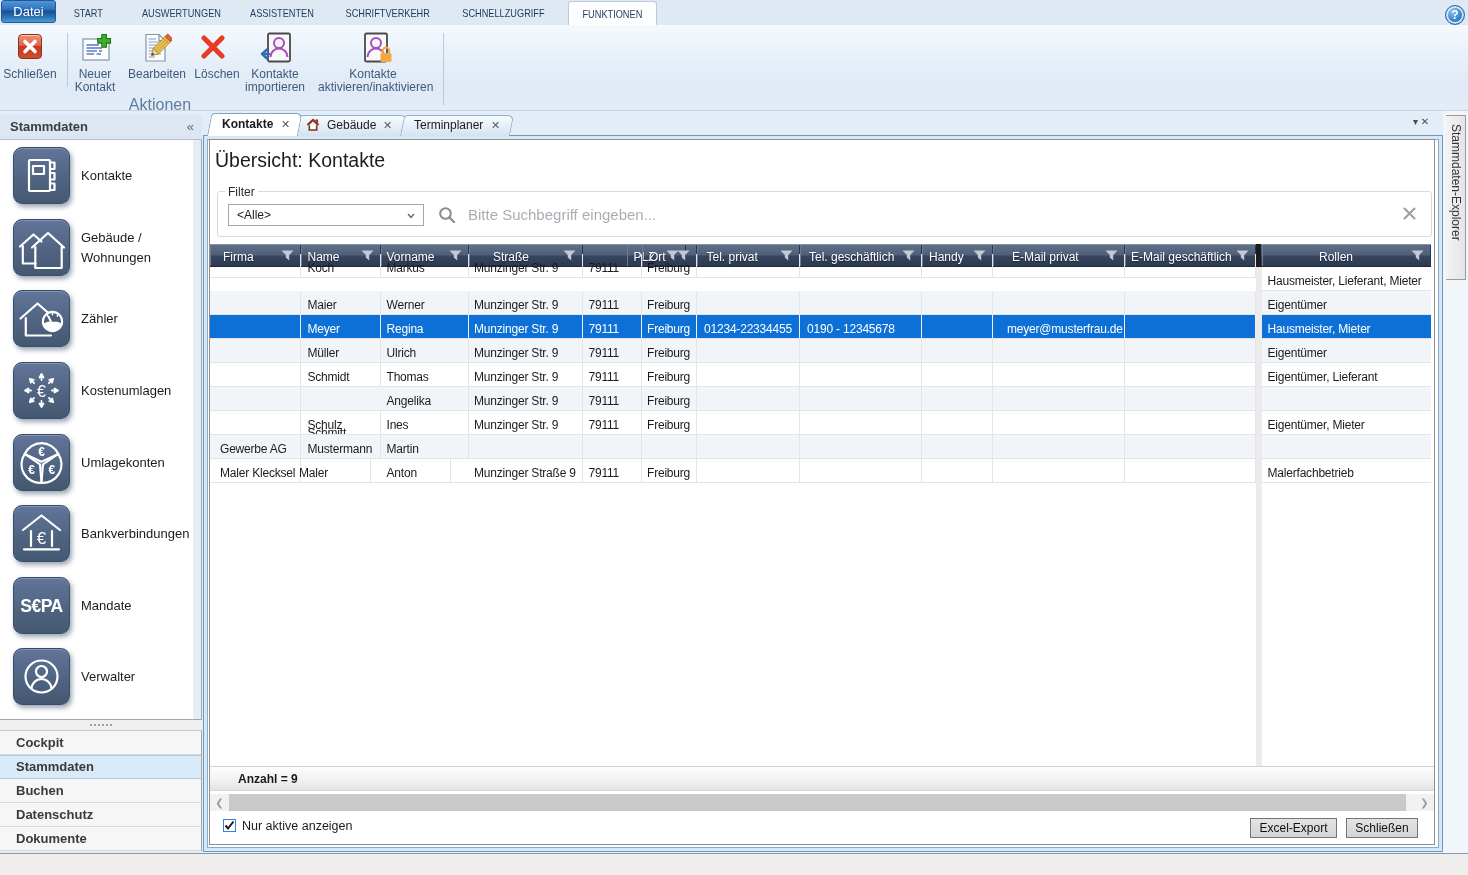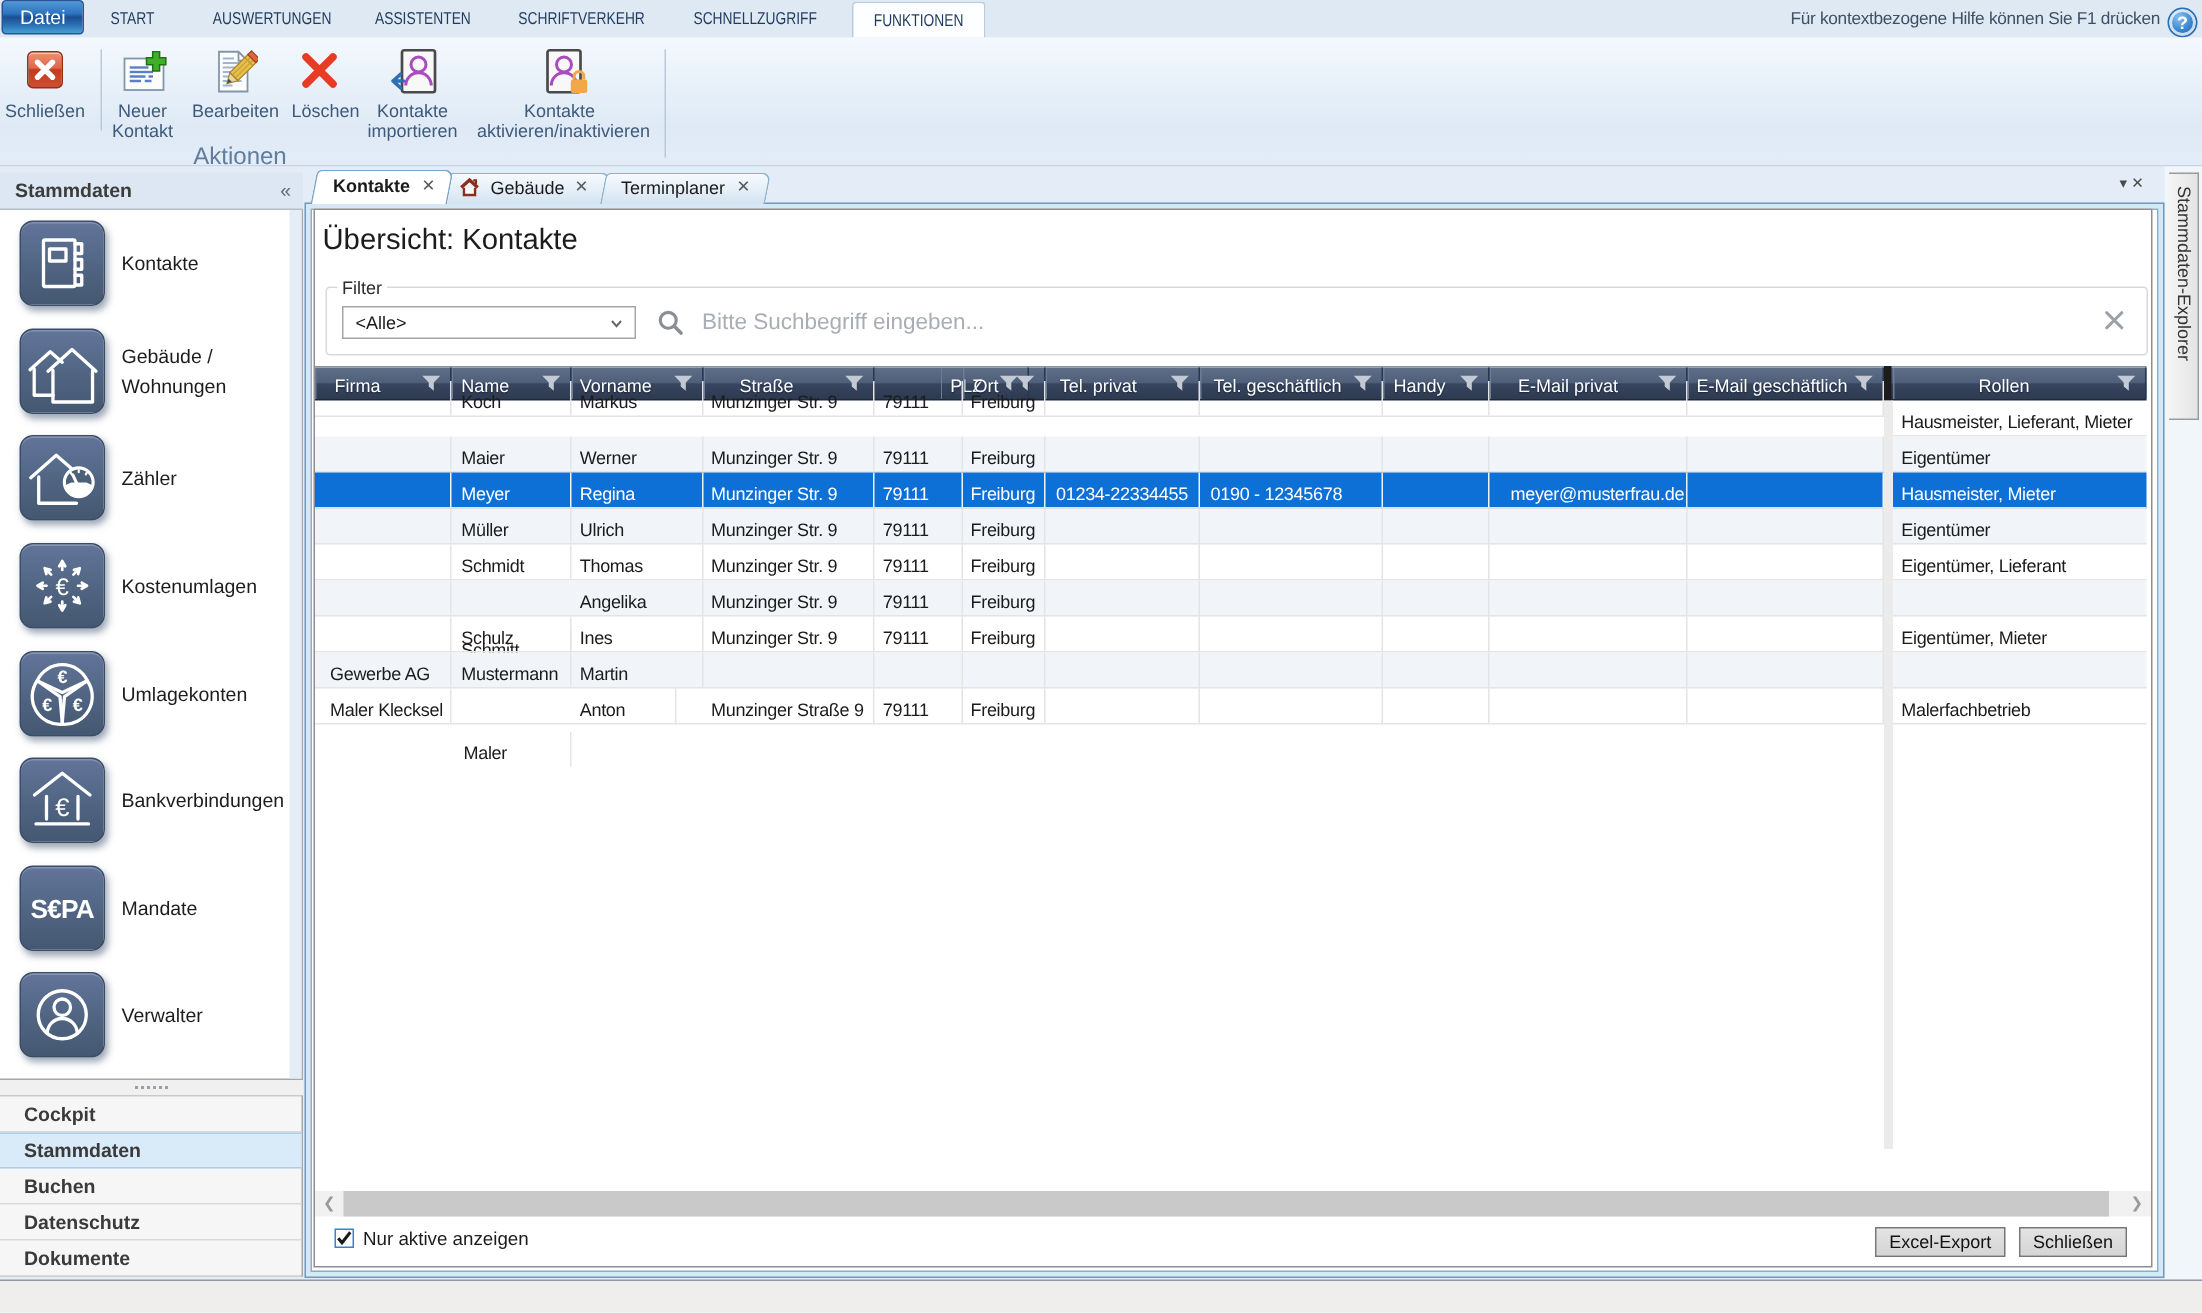--- a/index.html
+++ b/index.html
@@ -104,21 +104,20 @@
 <div id="app">
 
   <div id="tabbar" class="abs"></div>
   <div id="datei" class="abs">Datei</div>
   <div class="abs rtab" style="left:64px;width:49px;"><i>START</i></div>
   <div class="abs rtab" style="left:123px;width:116px;"><i>AUSWERTUNGEN</i></div>
   <div class="abs rtab" style="left:239px;width:86px;"><i>ASSISTENTEN</i></div>
   <div class="abs rtab" style="left:325px;width:126px;"><i>SCHRIFTVERKEHR</i></div>
   <div class="abs rtab" style="left:451px;width:104px;"><i>SCHNELLZUGRIFF</i></div>
   <div id="tab-active" class="abs"><i>FUNKTIONEN</i></div>
-  <div id="helptext" class="abs">Für kontextbezogene Hilfe können Sie F1 drücken</div>
   <div id="helpicon" class="abs">?</div>
 
   <div id="ribbon" class="abs">
     <div class="rsep" style="left:67px;"></div>
     <div style="position:absolute;left:18px;top:9px;width:24px;height:25px;border-radius:4px;
   background:linear-gradient(180deg,#ee9071 0%,#e2654a 45%,#c43a20 50%,#cc4f31 100%);
   border:1px solid #952e16;box-shadow:inset 0 1px 0 rgba(255,255,255,.5);">
   <svg width="22" height="23" viewBox="0 0 22 23">
           <path d="M6 6.5 L16 16.5 M16 6.5 L6 16.5" stroke="#fff" stroke-width="3.6" stroke-linecap="round"></path>
         </svg></div>
@@ -504,36 +503,37 @@
         <div class="gc" style="left:590px;width:122px;padding-left:7px;"></div>
         <div class="gc" style="left:712px;width:71px;padding-left:6px;"></div>
         <div class="gc" style="left:783px;width:132px;padding-left:14px;"></div>
         <div class="gc" style="left:915px;width:131px;padding-left:6px;"></div>
       </div>
   <div class="grow-r alt" style="top:435px;">
         <div class="gc" style="left:0;width:169px;padding-left:5.5px;border-right:none;"></div>
       </div>
   <div class="grow" style="top:459px;">
         <div class="gc" style="left:0px;width:90.5px;padding-left:10px;">Maler Klecksel</div>
-        <div class="gc" style="left:91px;width:80.0px;padding-left:8px;margin-top:29px;">Maler</div>
+        <div class="gc" style="left:81px;width:80.0px;padding-left:8px;">Maler</div>
         <div class="gc" style="left:170.5px;width:70px;padding-left:6px;">Anton</div>
         <div class="gc" style="left:259px;width:113.5px;padding-left:5px;">Munzinger Straße 9</div>
         <div class="gc" style="left:372.5px;width:59.0px;padding-left:6px;">79111</div>
         <div class="gc" style="left:431.5px;width:55.5px;padding-left:5.5px;">Freiburg</div>
         <div class="gc" style="left:487px;width:103px;padding-left:7px;"></div>
         <div class="gc" style="left:590px;width:122px;padding-left:7px;"></div>
         <div class="gc" style="left:712px;width:71px;padding-left:6px;"></div>
         <div class="gc" style="left:783px;width:132px;padding-left:14px;"></div>
         <div class="gc" style="left:915px;width:131px;padding-left:6px;"></div>
       </div>
   <div class="grow-r" style="top:459px;">
         <div class="gc" style="left:0;width:169px;padding-left:5.5px;border-right:none;">Malerfachbetrieb</div>
       </div>
   </div>
 
+  <div id="gfoot" class="abs"><span style="margin-left:28px;">Anzahl = 9</span></div>
   <div id="hscroll" class="abs"></div>
   <div id="hthumb" class="abs"></div>
   <div class="harrow abs" style="left:210px;">❮</div>
   <div class="harrow abs" style="left:1415px;">❯</div>
   <div id="cbox" class="abs">
       <svg width="13" height="13" viewBox="0 0 13 13" style="position:absolute;left:-1px;top:-1px;">
         <path d="M2.5 6.5 L5 9.5 L10.5 2.5" fill="none" stroke="#1a1a1a" stroke-width="2"></path>
       </svg>
     </div>
   <div id="cblabel" class="abs">Nur aktive anzeigen</div>

